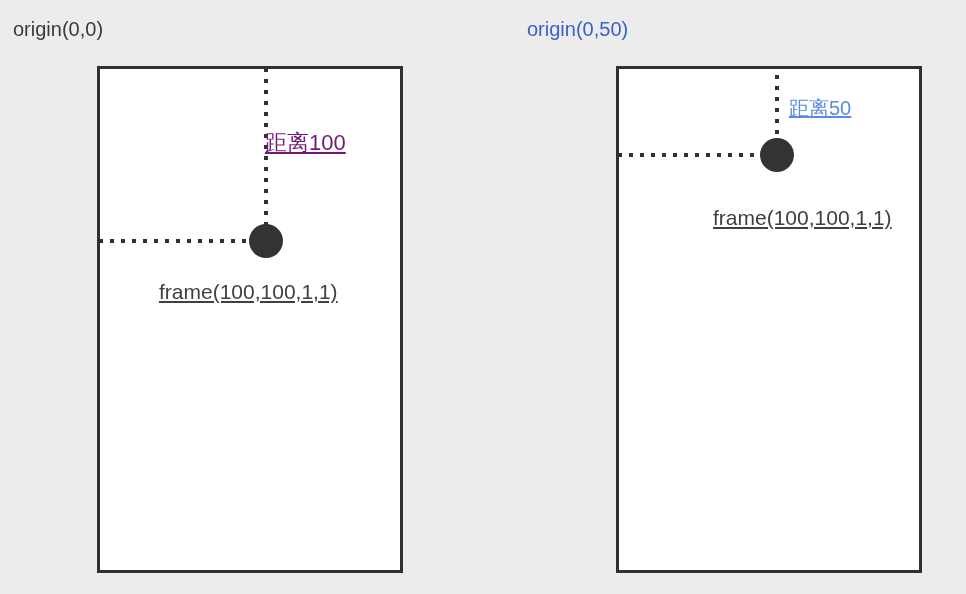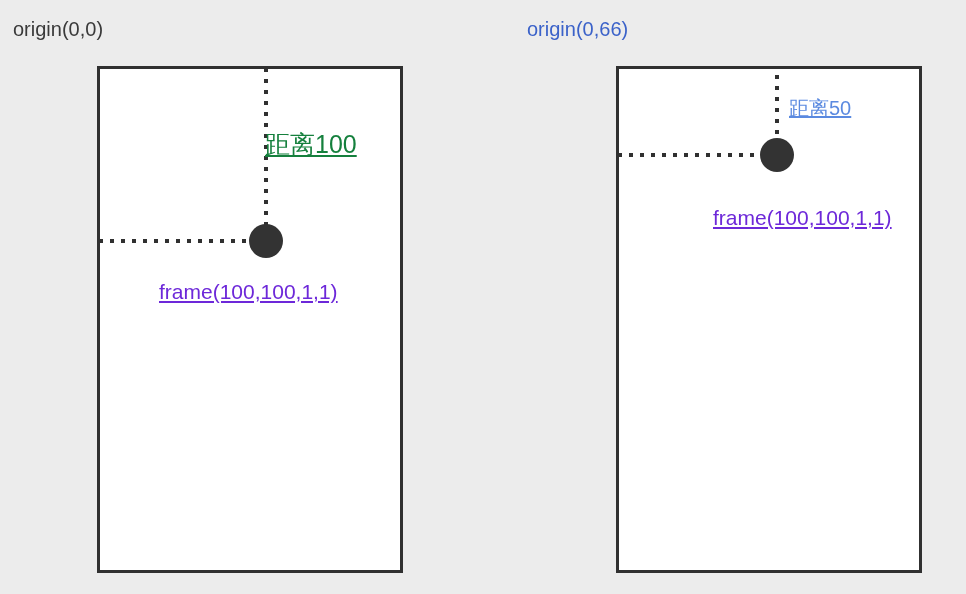--- a/index.html
+++ b/index.html
@@ -76,29 +76,29 @@
   .dot-right { left: 760px; top: 138px; }
 
   
   .annot {
     position: absolute;
     white-space: nowrap;
     line-height: 1;
     text-decoration: underline;
   }
   .dist-label {
-    font-size: 25px;
-    color: #15803d;
+    font-size: 22px;
+    color: #701a75;
   }
   .dist-left  { left: 265px; top: 132px; }
   .dist-right { left: 789px; top: 98px; color: #5b8ae0; font-size: 20px; }
 
   .frame-label {
     font-size: 21px;
-    color: #6d28d9;
+    color: #404040;
   }
   .frame-left-label  { left: 159px; top: 281px; }
   .frame-right-label { left: 713px; top: 207px; }
 </style>
 </head>
 <body>
 
 <div class="canvas">
 
   <div class="panel-title left">origin(0,0)</div>
@@ -107,21 +107,21 @@
 
   <div class="dotline v l-v"></div>
   <div class="dotline h l-h"></div>
 
   <div class="anchor-dot dot-left"></div>
 
   <div class="annot dist-label dist-left">距离100</div>
 
   <div class="annot frame-label frame-left-label">frame(100,100,1,1)</div>
 
-  <div class="panel-title right">origin(0,66)</div>
+  <div class="panel-title right">origin(0,50)</div>
 
   <div class="frame right"></div>
 
   <div class="dotline v r-v"></div>
   <div class="dotline h r-h"></div>
 
   <div class="anchor-dot dot-right"></div>
 
   <div class="annot dist-label dist-right">距离50</div>
 

